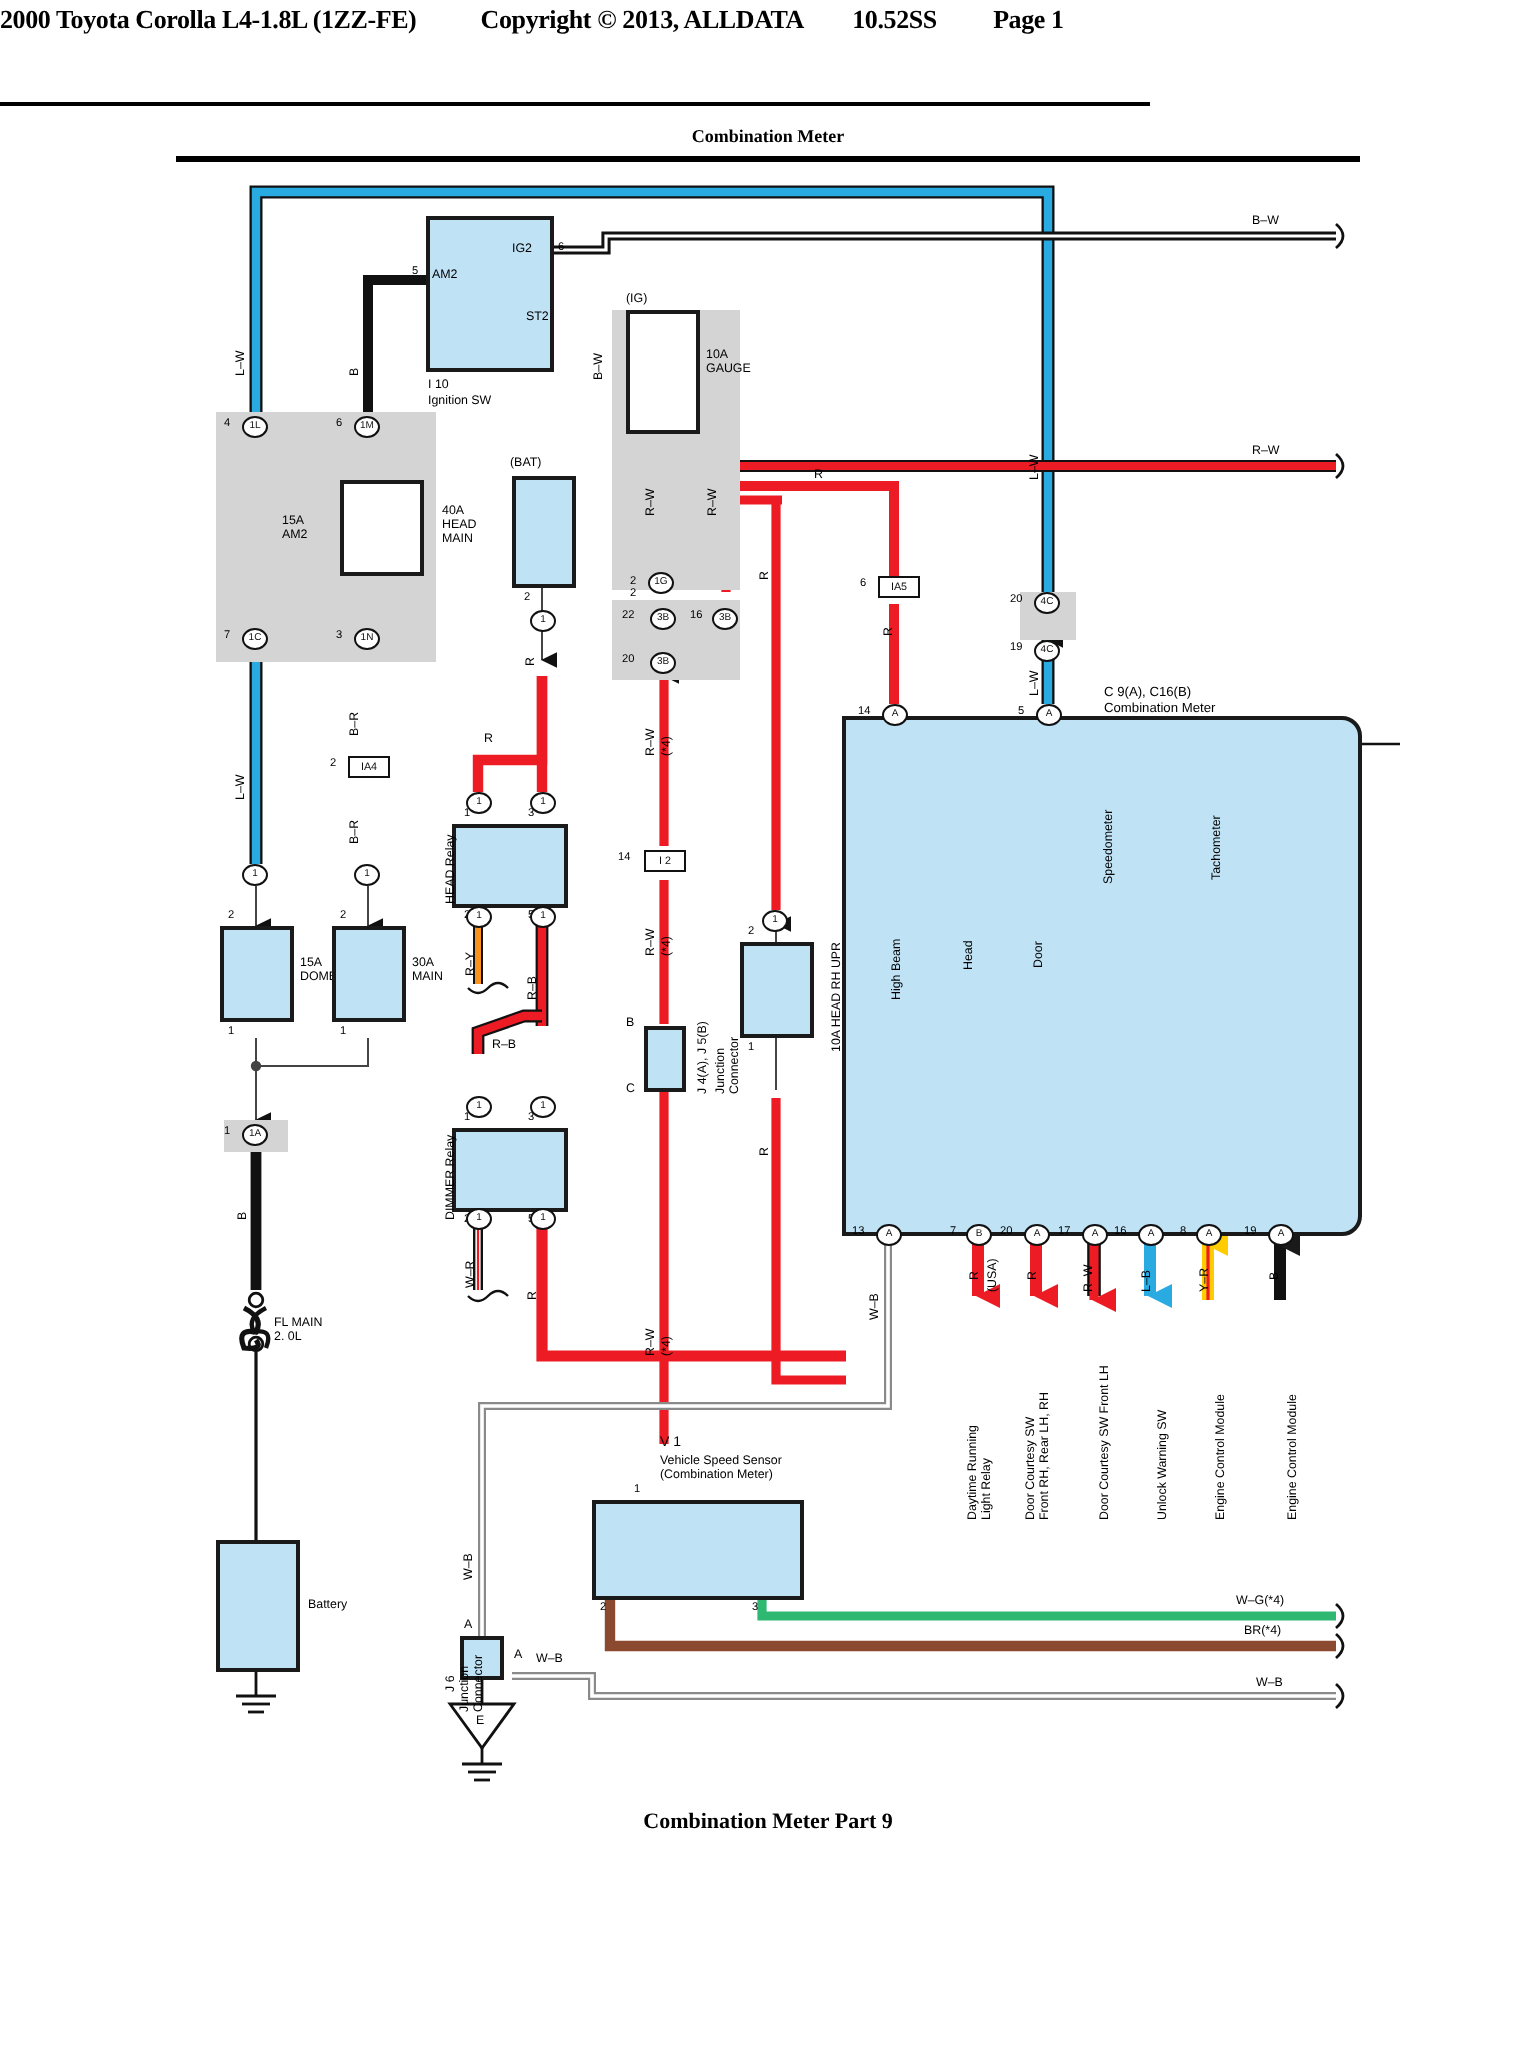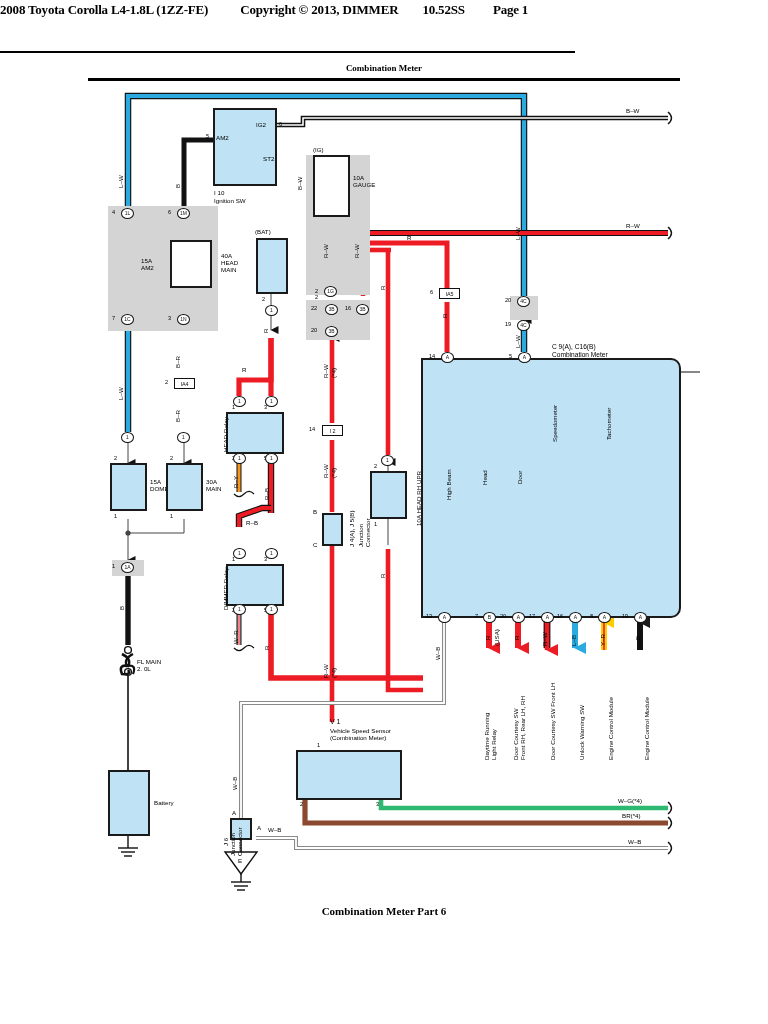--- a/index.html
+++ b/index.html
@@ -27,34 +27,34 @@
   .sq{position:absolute;border:1.5px solid #111;background:#fff;box-sizing:border-box;font-size:5.4px;text-align:center;color:#111;}
   svg.ov{position:absolute;left:0;top:0;width:768px;height:1024px;overflow:visible;}
   .nofill{fill:none;}
 </style>
 </head>
 <body>
 
 <div id="page">
 
   <div class="hdr" id="hdr-line">
-    <span>2008 Toyota Corolla L4-1.8L (1ZZ-FE)</span>
+    <span>2000 Toyota Corolla L4-1.8L (1ZZ-FE)</span>
     <span style="width:26px"></span>
-    <span>Copyright © 2013, DIMMER</span>
+    <span>Copyright © 2013, ALLDATA</span>
     <span style="width:18px"></span>
     <span>10.52SS</span>
     <span style="width:22px"></span>
     <span>Page 1</span>
   </div>
   <div id="title-rule"></div>
 
   <div id="sub-title">Combination Meter</div>
   <div id="sub-rule"></div>
 
-  <div id="footer">Combination Meter Part 6</div>
+  <div id="footer">Combination Meter Part 9</div>
 
   <svg class="ov" viewBox="0 0 768 1024">
     <defs>
       <marker id="ar-d" markerWidth="9" markerHeight="9" refX="4.5" refY="7.5" orient="auto" markerUnits="userSpaceOnUse">
         <path d="M0.6,0 L8.4,0 L4.5,8 Z" fill="#111"></path>
       </marker>
       <marker id="ar-u" markerWidth="9" markerHeight="9" refX="4.5" refY="1.5" orient="auto" markerUnits="userSpaceOnUse">
         <path d="M0.6,9 L8.4,9 L4.5,1 Z" fill="#111"></path>
       </marker>
       <marker id="ar-red-d" markerWidth="13" markerHeight="13" refX="6.5" refY="11" orient="auto" markerUnits="userSpaceOnUse">

